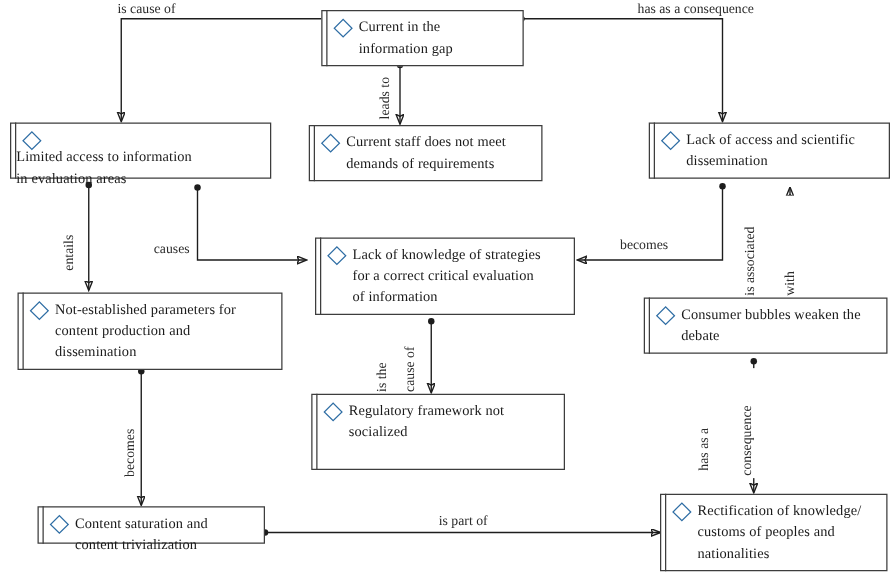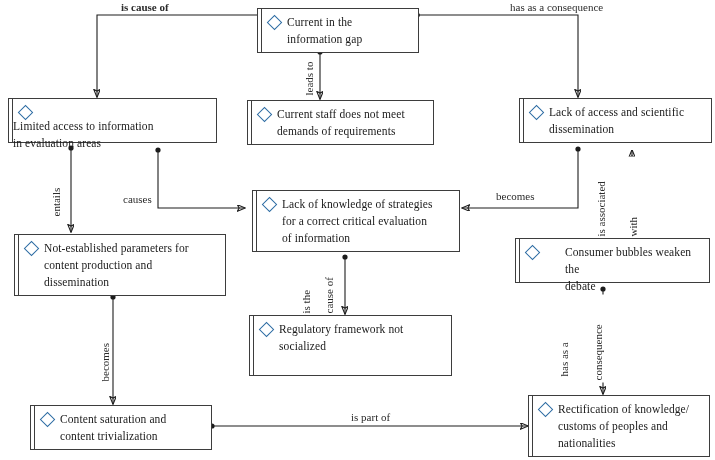--- a/index.html
+++ b/index.html
@@ -143,21 +143,21 @@
       <circle cx="603" cy="289" r="2.6"></circle>
       <line x1="603" y1="289" x2="603" y2="394" marker-end="url(#ah)"></line>
     </g>
 
     <g>
       <circle cx="212" cy="426" r="2.6"></circle>
       <line x1="212" y1="426" x2="528" y2="426" marker-end="url(#ah)"></line>
     </g>
   </svg>
 
-  <div class="elabel" style="left:119px; top:1px;font-weight:bold;">is cause of</div>
+  <div class="elabel" style="left:92px; top:1px;">is cause of</div>
 
   <div class="elabel" style="left:508px; top:1px;">has as a consequence</div>
 
   <div class="elabel vert" style="left:286px; top:68px; width:42px;">leads to</div>
 
   <div class="elabel vert" style="left:33px; top:189px; width:42px;">entails</div>
 
   <div class="elabel" style="left:121px; top:193px;">causes</div>
 
   <div class="elabel" style="left:494px; top:190px;">becomes</div>
@@ -218,37 +218,37 @@
 
   <div class="node" style="left:14px; top:234px; width:212px; height:62px;justify-content:center;">
     <span class="diamond"></span>
     <span class="label">
       <span>Not-established parameters for</span><br>
       <span>content production and</span><br>
       <span>dissemination</span>
     </span>
   </div>
 
-  <div class="node" style="left:515px; top:238px; width:195px; height:45px;gap:20px;">
+  <div class="node" style="left:515px; top:238px; width:195px; height:45px;">
     <span class="diamond"></span>
     <span class="label">
       <span>Consumer bubbles weaken the</span><br>
       <span>debate</span>
     </span>
   </div>
 
   <div class="node" style="left:249px; top:315px; width:203px; height:61px;">
     <span class="diamond"></span>
     <span class="label">
       <span>Regulatory framework not</span><br>
       <span>socialized</span>
     </span>
   </div>
 
-  <div class="node" style="left:30px; top:405px; width:182px; height:45px;">
+  <div class="node" style="left:30px; top:405px; width:182px; height:30px;">
     <span class="diamond"></span>
     <span class="label">
       <span>Content saturation and</span><br>
       <span>content trivialization</span>
     </span>
   </div>
 
   <div class="node" style="left:528px; top:395px; width:182px; height:62px;">
     <span class="diamond"></span>
     <span class="label">

